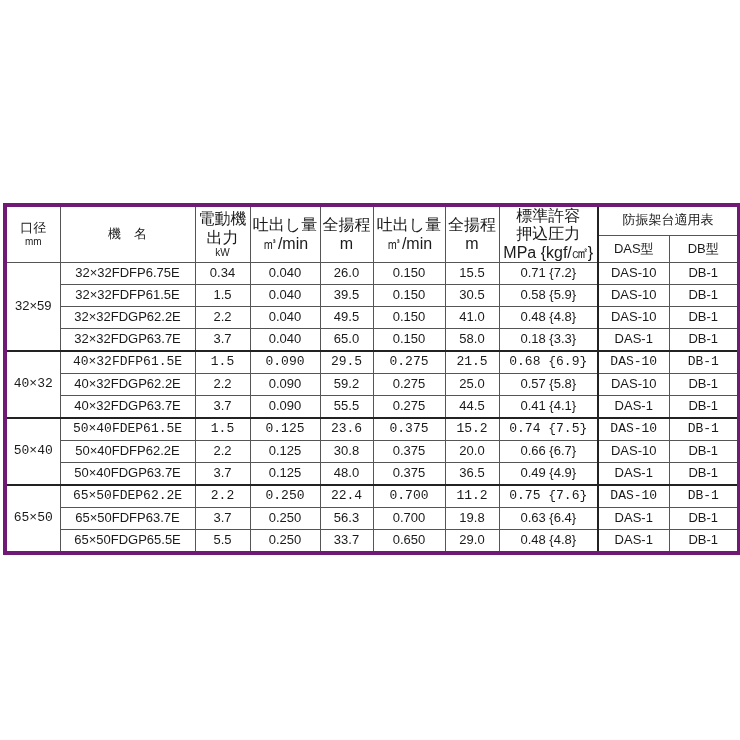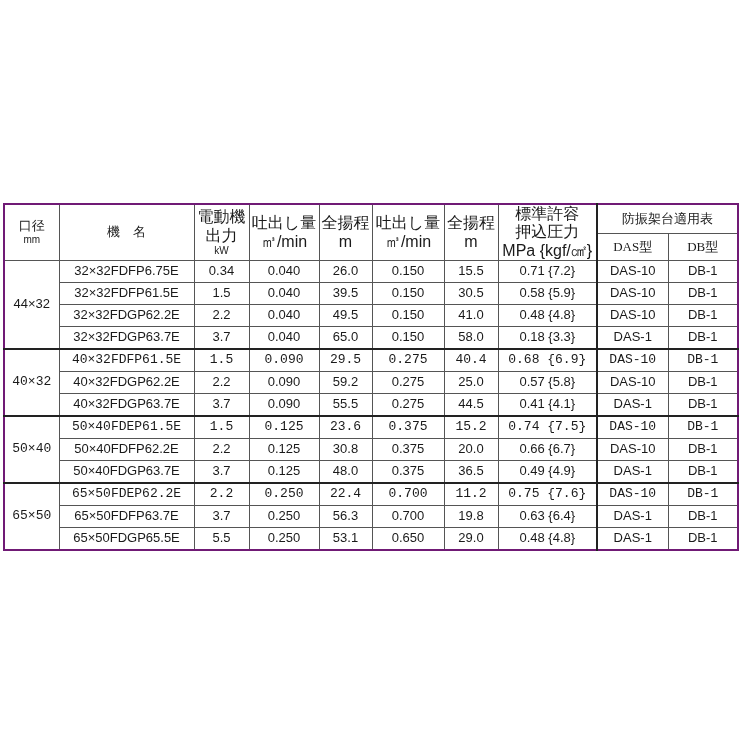--- a/index.html
+++ b/index.html
@@ -1,35 +1,35 @@
 <!DOCTYPE html>
 <html><head>
 <meta charset="utf-8">
 <style>
   html, body { margin:0; padding:0; background:#ffffff; }
   body { width:740px; height:740px; position:relative; overflow:hidden;
          font-family:"Liberation Sans","DejaVu Sans",sans-serif; color:#1a1a1a; }
   #spec-table {
     position:absolute; left:3px; top:203px; width:734px;
     border-collapse:collapse; table-layout:fixed;
-    border:2px solid #701a75;
+    border:4px solid #701a75;
     font-size:13px;
   }
   #spec-table th, #spec-table td {
     border:1px solid #555; text-align:center; padding:0; white-space:nowrap;
     line-height:1.15;
   }
   #spec-table th { font-weight:normal; font-size:13px; }
   #spec-table td { height:21px; }
   .sub { font-size:10px; display:block; }
   .unit { display:block; font-size:16px; }
   .dash-r { border-right:1px dashed #777 !important;margin-top:36px; }
   .thick-l { border-left:2px solid #222 !important; }
   .group-top td { border-top:2px solid #222 !important;font-family:Liberation Mono, monospace; }
-  .hdr-bottom th { border-bottom:2px solid #222;font-family:Liberation Serif, serif; }
+  .hdr-bottom th { border-bottom:2px solid #222; }
   td.size { font-size:13px; }
 </style>
 </head>
 <body>
 
 <table id="spec-table">
   <colgroup>
     <col style="width:55px">
       <col style="width:135px">
       <col style="width:55px">
@@ -76,21 +76,21 @@
       </th>
       <th colspan="2" class="thick-l">防振架台適用表</th>
     </tr>
     <tr class="hdr-bottom" style="height:26px">
       <th class="thick-l">DAS型</th>
       <th>DB型</th>
     </tr>
   </thead>
   <tbody id="tbody">
       <tr>
-        <td rowspan="4" class="size">44×32</td>
+        <td rowspan="4" class="size">32×59</td>
         <td>32×32FDFP6.75E</td>
         <td>0.34</td>
         <td>0.040</td>
         <td class="dash-r">26.0</td>
         <td>0.150</td>
         <td class="dash-r">15.5</td>
         <td>0.71 {7.2}</td>
         <td class="thick-l">DAS-10</td>
         <td>DB-1</td>
       </tr>
@@ -127,21 +127,21 @@
         <td class="thick-l">DAS-1</td>
         <td>DB-1</td>
       </tr>
       <tr class="group-top">
         <td rowspan="3" class="size">40×32</td>
         <td>40×32FDFP61.5E</td>
         <td>1.5</td>
         <td>0.090</td>
         <td class="dash-r">29.5</td>
         <td>0.275</td>
-        <td class="dash-r">40.4</td>
+        <td class="dash-r">21.5</td>
         <td>0.68 {6.9}</td>
         <td class="thick-l">DAS-10</td>
         <td>DB-1</td>
       </tr>
       <tr>
         <td>40×32FDGP62.2E</td>
         <td>2.2</td>
         <td>0.090</td>
         <td class="dash-r">59.2</td>
         <td>0.275</td>
@@ -215,21 +215,21 @@
         <td>0.700</td>
         <td class="dash-r">19.8</td>
         <td>0.63 {6.4}</td>
         <td class="thick-l">DAS-1</td>
         <td>DB-1</td>
       </tr>
       <tr>
         <td>65×50FDGP65.5E</td>
         <td>5.5</td>
         <td>0.250</td>
-        <td class="dash-r">53.1</td>
+        <td class="dash-r">33.7</td>
         <td>0.650</td>
         <td class="dash-r">29.0</td>
         <td>0.48 {4.8}</td>
         <td class="thick-l">DAS-1</td>
         <td>DB-1</td>
       </tr>
     </tbody>
 </table>
 
 </body></html>

